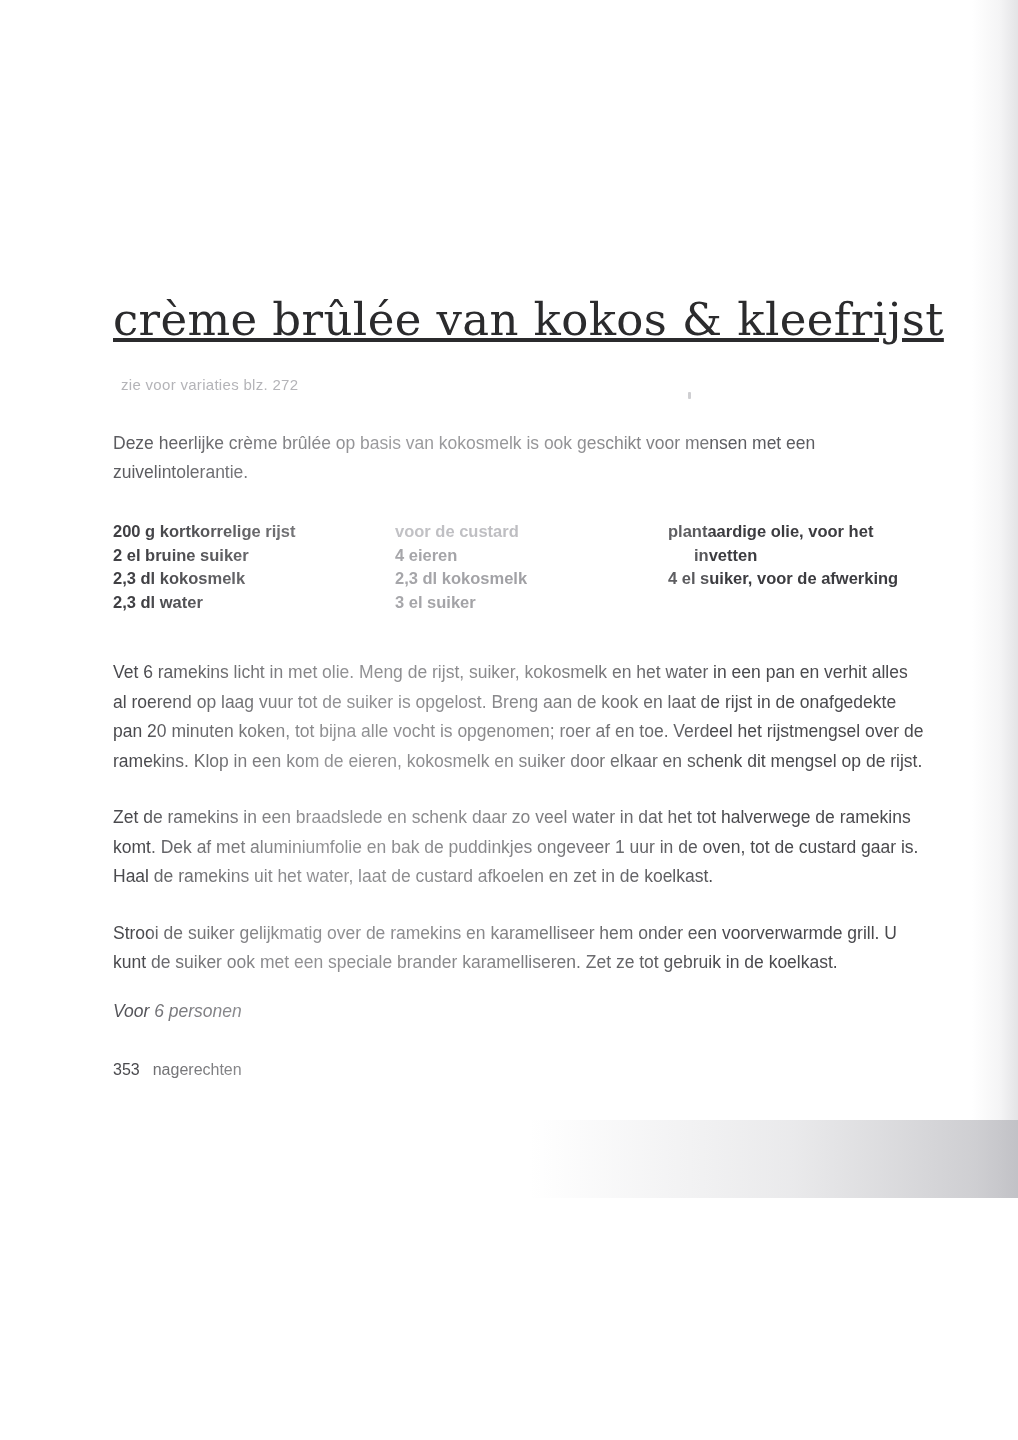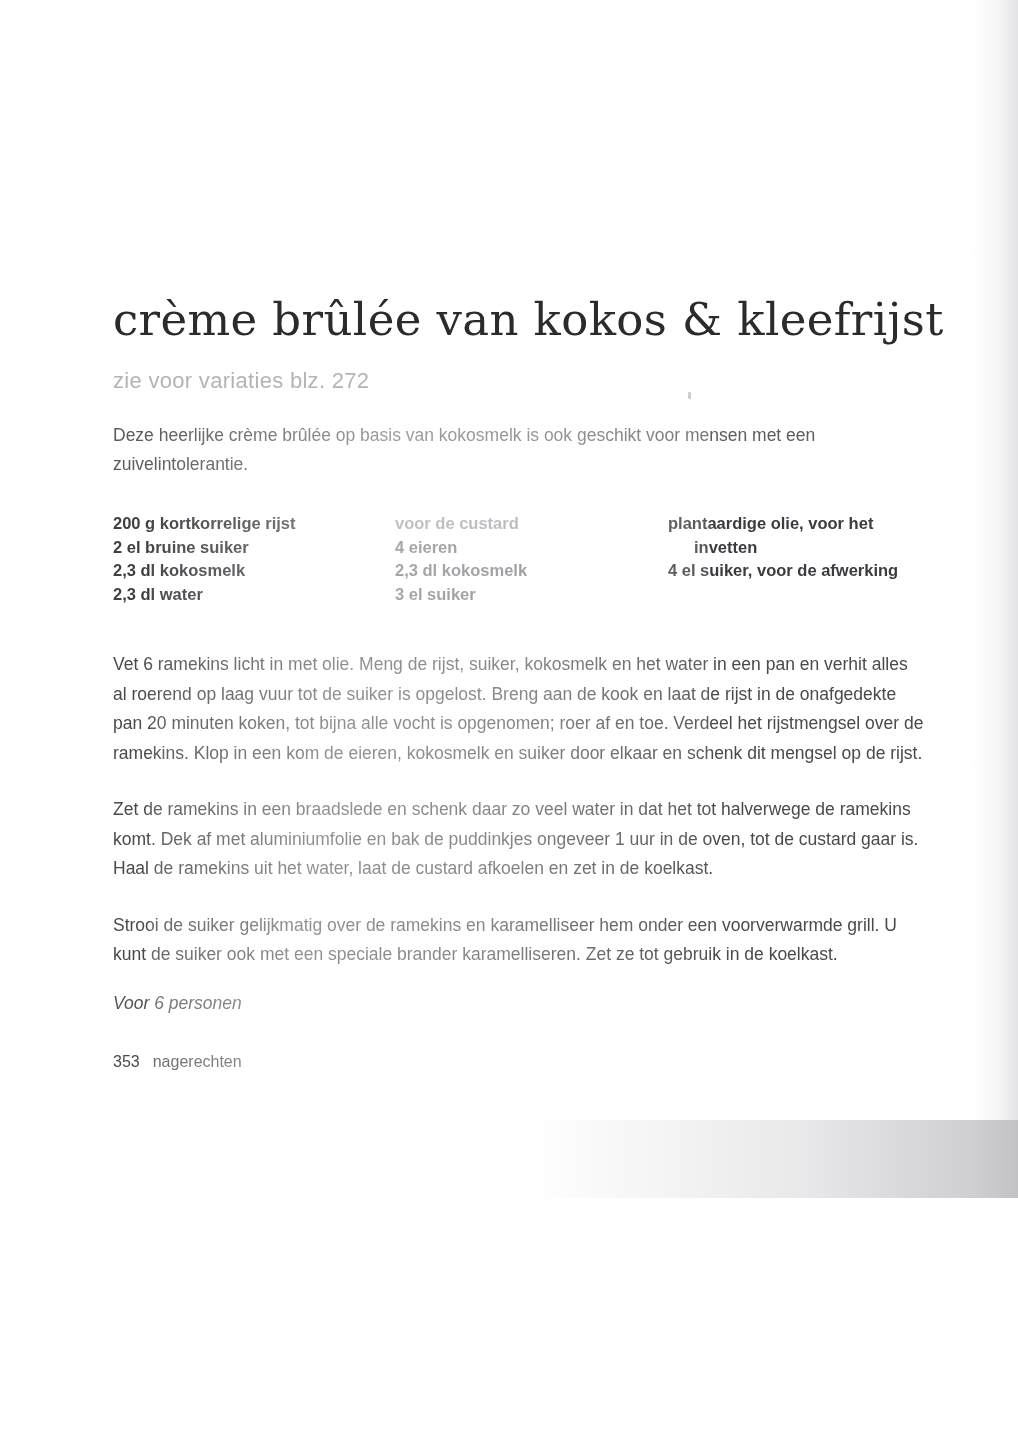--- a/index.html
+++ b/index.html
@@ -68,26 +68,27 @@
   .recipe-title {
     margin: 0;
     padding-top: 297px;
     font-family: "DejaVu Serif", "Liberation Serif", serif;
     font-weight: 400;
     font-size: 45px;
     line-height: 1.0;
     letter-spacing: 0.4px;
     color: #2b2b2d;
     white-space: nowrap;
+    text-decoration: underline;
   }
 
   .recipe-subtitle {
-    margin: 0;
+    margin: 8px;
     padding-top: 26px;
-    font-size: 22px;
+    font-size: 15px;
     line-height: 1.2;
     color: #b4b4b8;
     letter-spacing: 0.3px;
   }
 
   .intro {
     margin: 0;
     padding-top: 27px;
     width: 812px;
     font-size: 17.5px;

